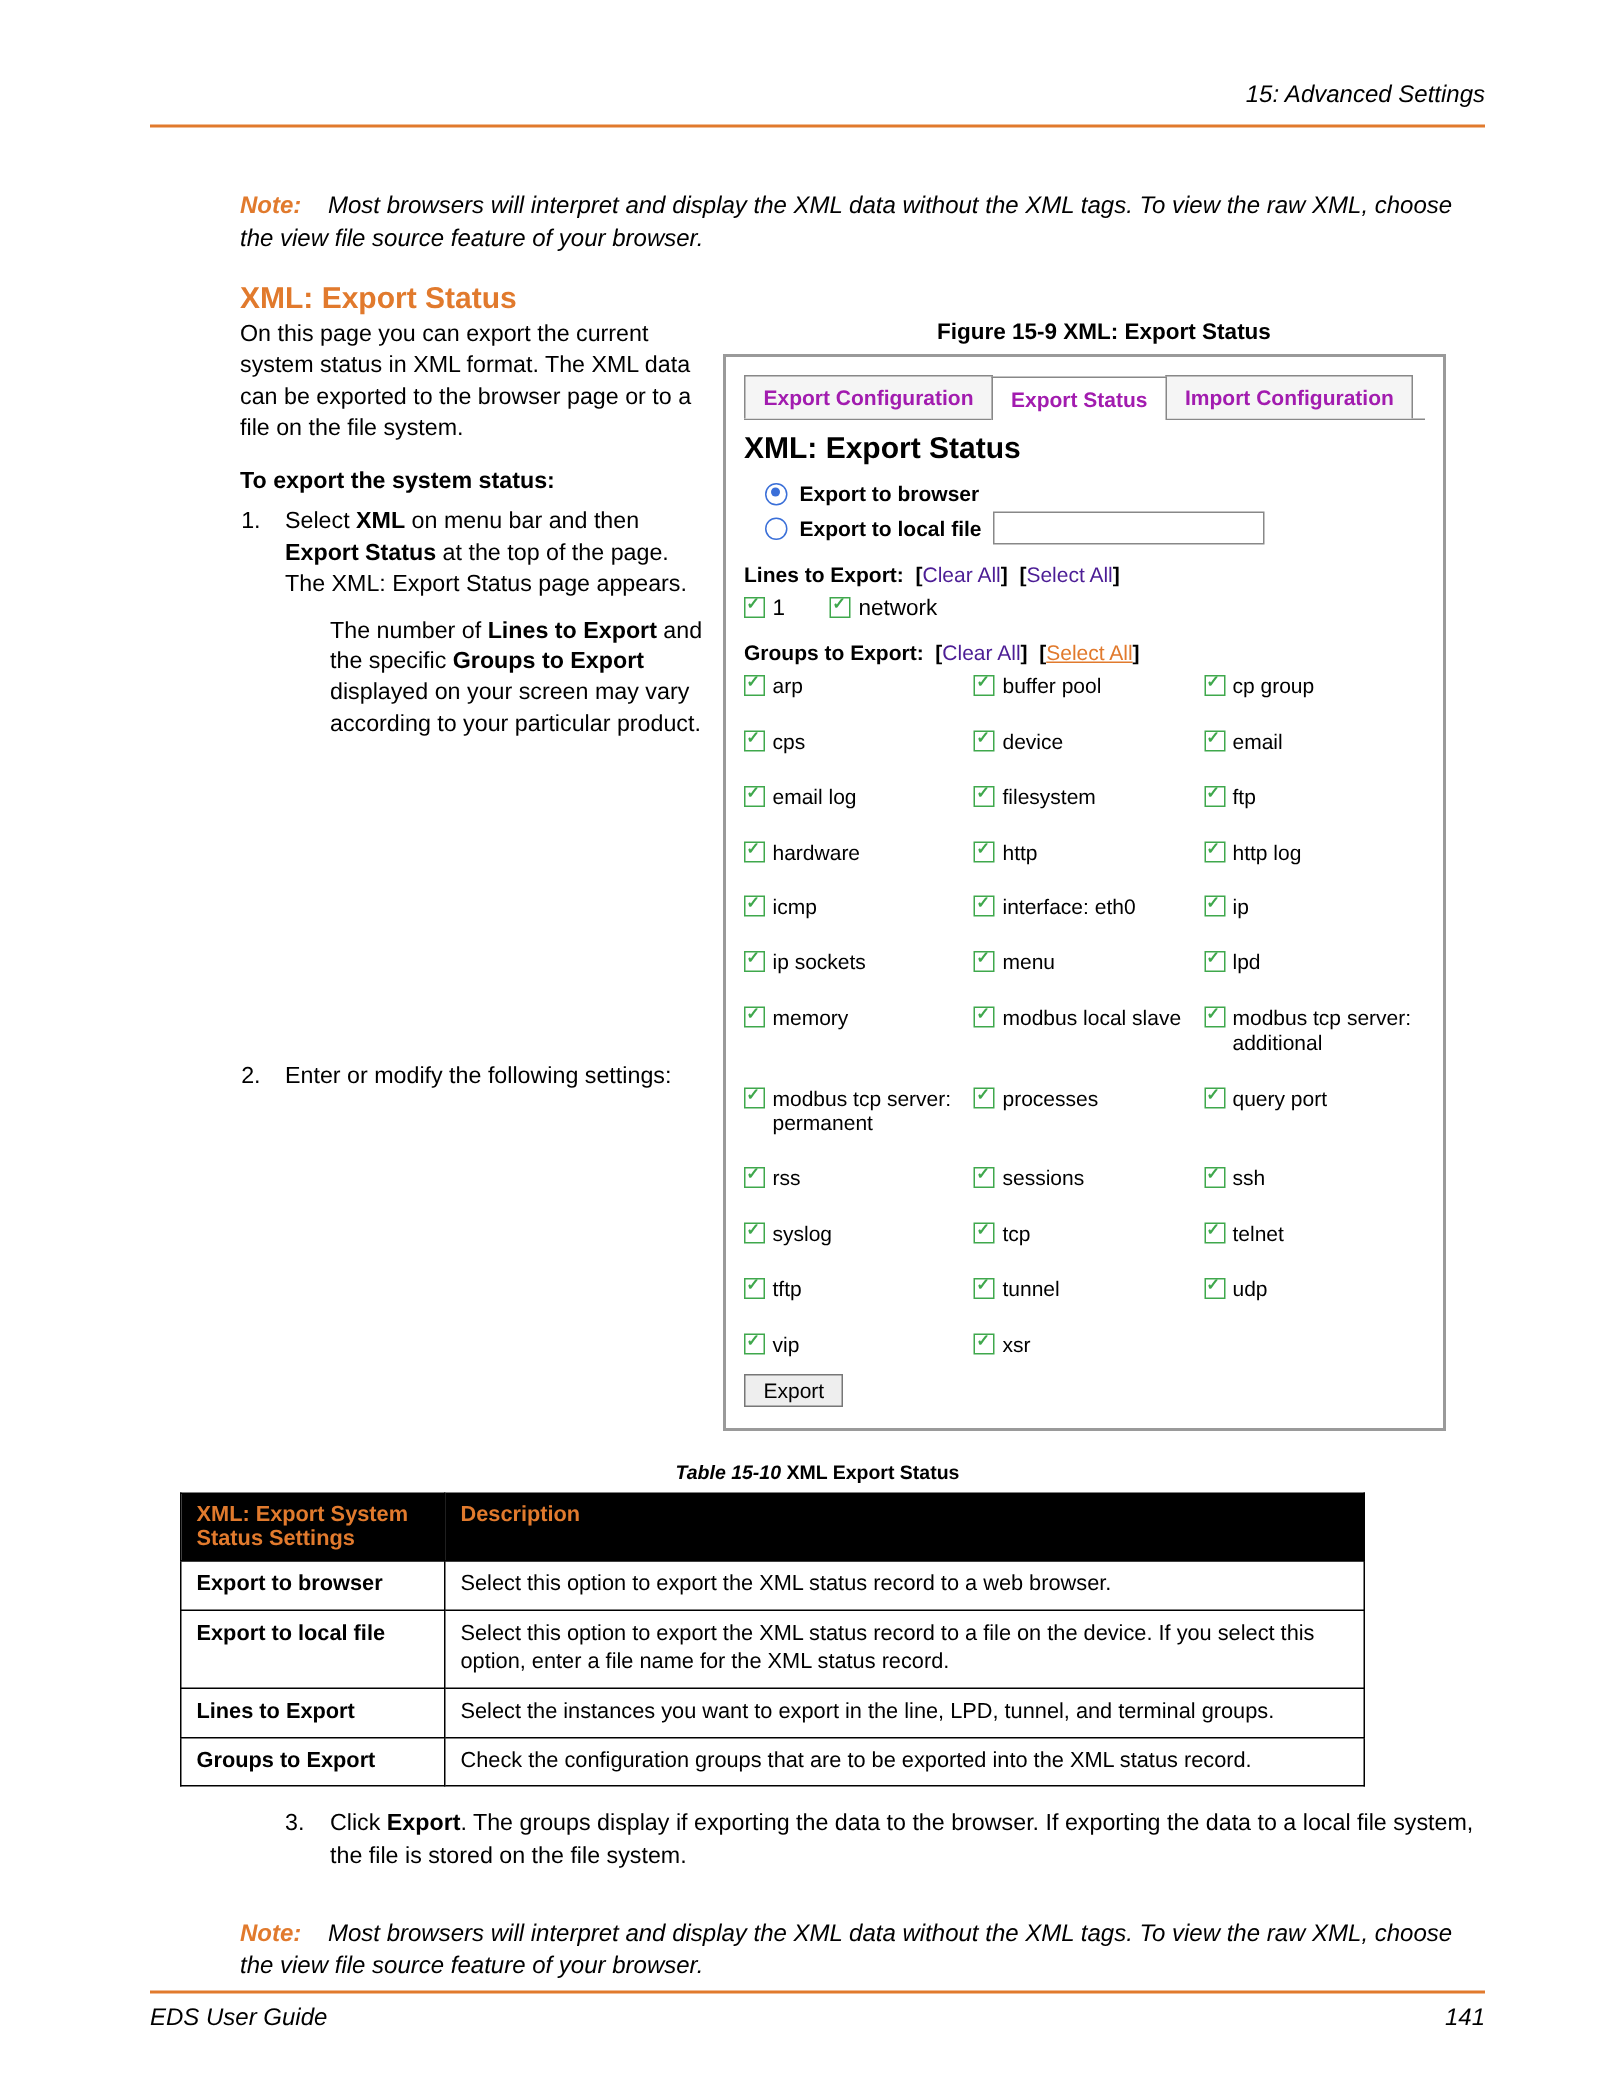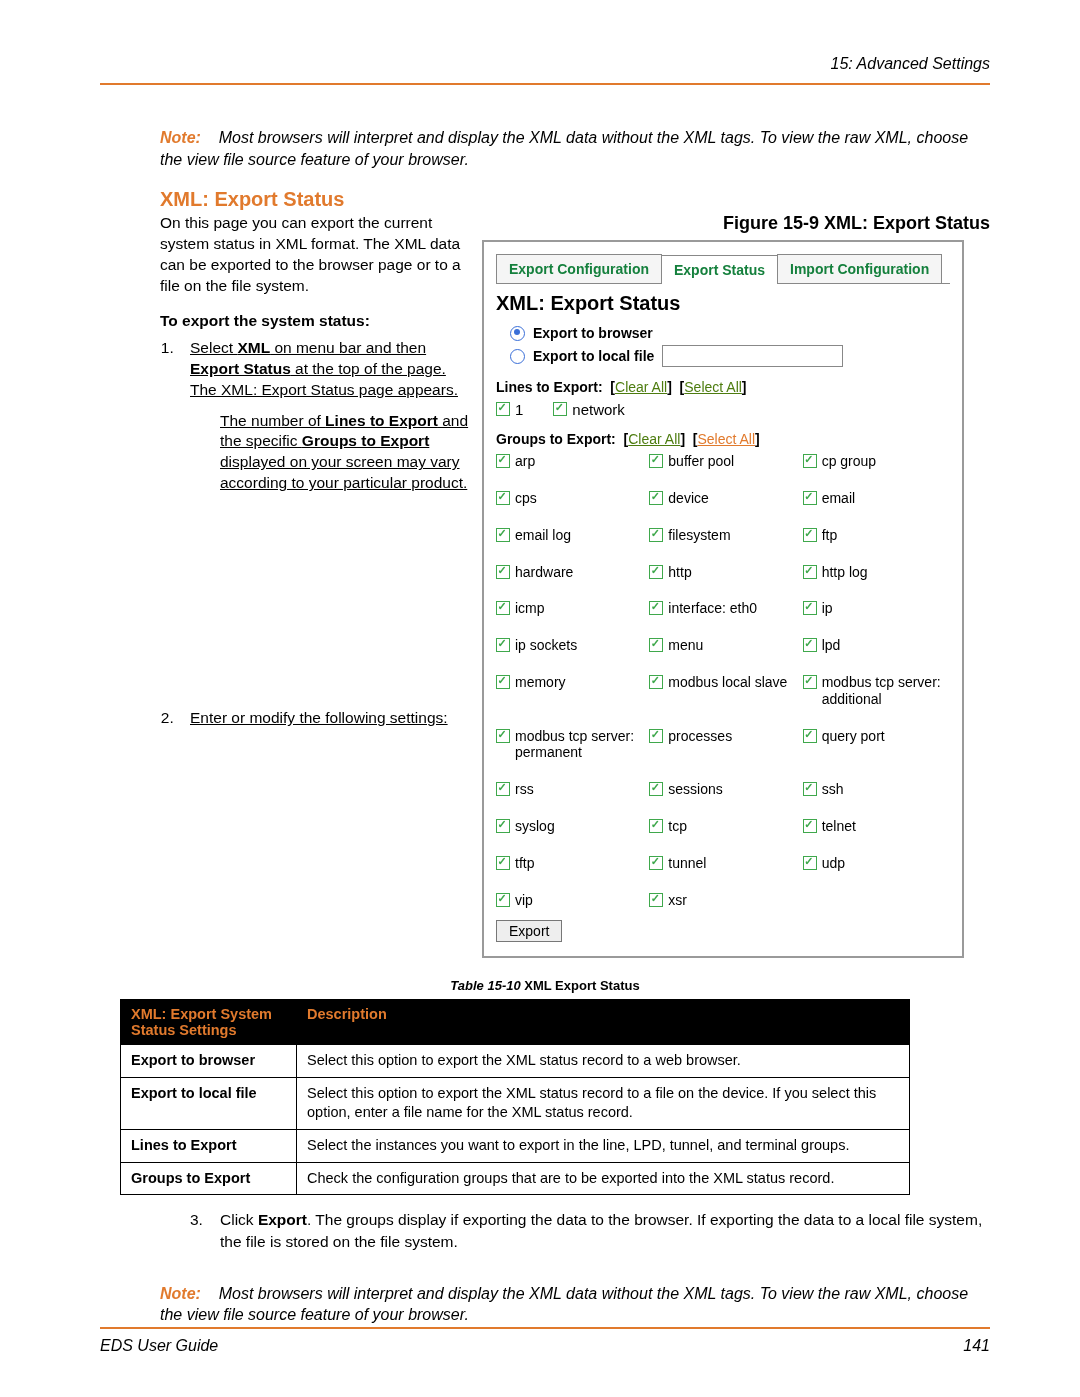--- a/index.html
+++ b/index.html
@@ -80,49 +80,49 @@
   }
   .left-col {
     width: 310px;
     margin-left: 60px;
     font-size: 15.5px;
     line-height: 1.35;
   }
   .left-col p { margin: 0 0 14px 0; }
   .left-col .subhead { font-weight: bold; margin: 10px 0 6px 0; }
   .left-col ol { margin: 0 0 0 18px; padding: 0; }
-  .left-col ol li { margin-bottom: 10px; padding-left: 12px; text-decoration: underline; }
+  .left-col ol li { margin-bottom: 10px; padding-left: 12px; }
   .left-col .indent { margin-left: 30px; margin-top: 10px; margin-bottom: 14px; }
   .fig-wrap {
     flex: 1;
   }
   .fig-title {
     font-weight: bold;
-    text-align: right;
-    font-size: 18px;
+    text-align: center;
+    font-size: 15px;
     margin: 0 0 6px 0;
   }
   .fig-box {
     border: 2px solid #9a9a9a;
     background: #fff;
     padding: 12px 12px 14px 12px;
     width: 482px;
     box-sizing: border-box;
     font-family: Arial, sans-serif;
   }
   .tabs {
     display: flex;
     border-bottom: 1px solid #888;
     margin-bottom: 8px;
   }
   .tab {
     padding: 6px 12px;
     font-size: 14px;
     font-weight: bold;
-    color: #15803d;
+    color: #a21caf;
     border: 1px solid #888;
     border-bottom: none;
     background: #f5f5f5;
     margin-right: -1px;
     cursor: pointer;
   }
   .tab.active {
     background: #fff;
     position: relative;
     top: 1px;
@@ -158,21 +158,21 @@
     left: 2.5px; top: 2.5px;
     width: 6px; height: 6px;
     background: #3a6fd8;
     border-radius: 50%;
   }
   .line-label {
     font-size: 14px;
     font-weight: bold;
     margin: 12px 0 6px 0;
   }
-  .line-label .link { font-weight: normal; text-decoration: underline; color: #4d7c0f; cursor: pointer; }
+  .line-label .link { font-weight: normal; color: #4c1d95; cursor: pointer; }
   .line-label .link.orange { color: #e17a2d; text-decoration: underline; }
   .cb-grid {
     display: grid;
     grid-template-columns: repeat(3, 1fr);
     gap: 20px 6px;
     font-size: 14px;
   }
   .cb-row-lines { display: flex; gap: 30px; }
   .cb {
     display: flex;

